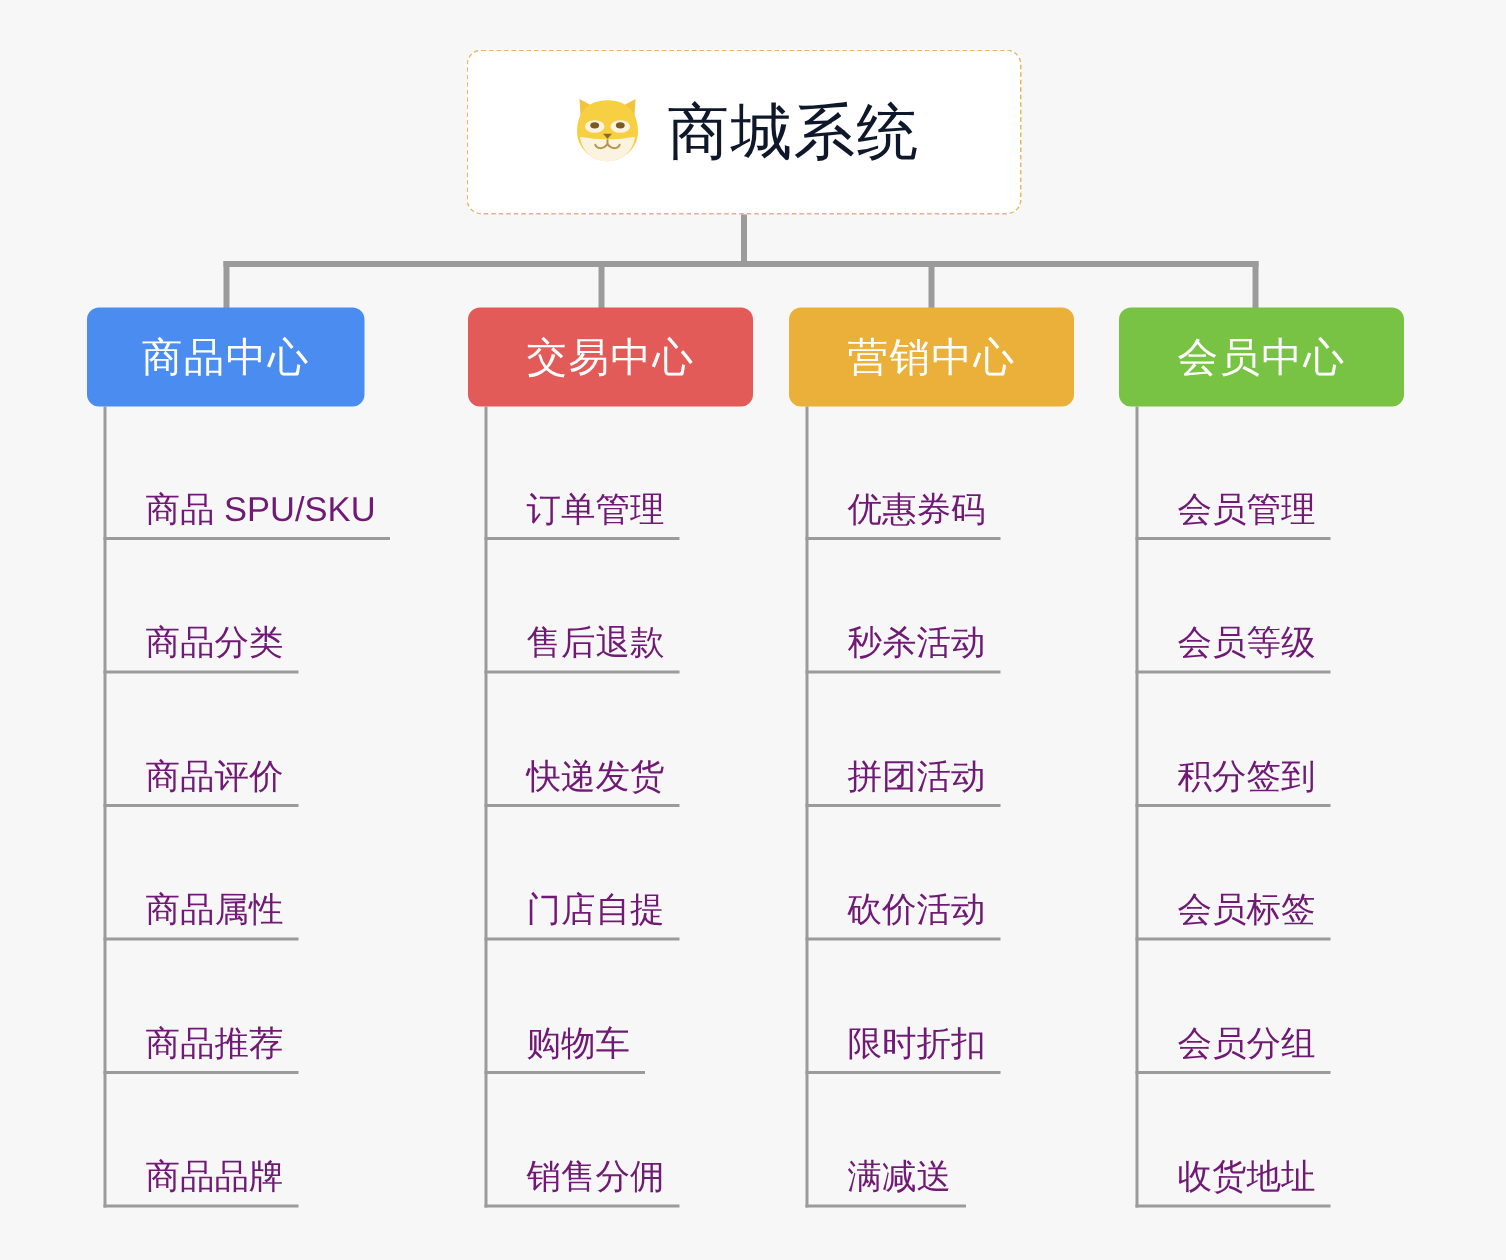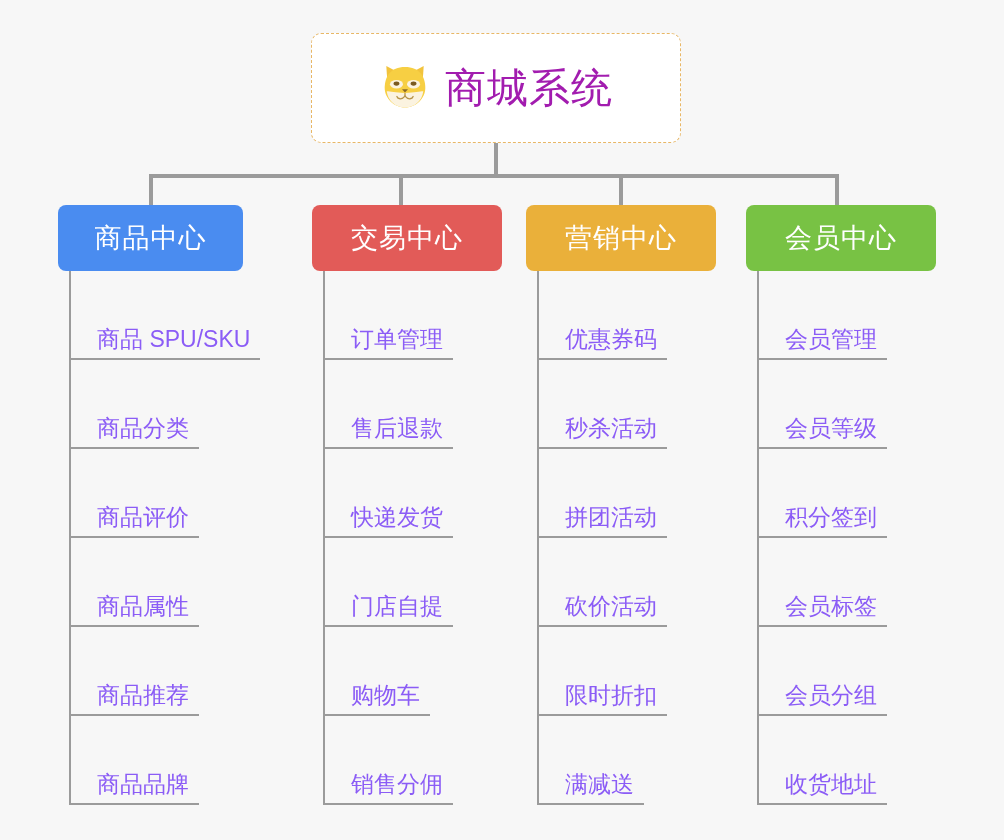--- a/index.html
+++ b/index.html
@@ -109,21 +109,21 @@
   }
   .leaf {
     position: relative;
     height: 89px;
     display: flex;
     align-items: flex-end;
     padding-left: 11px;
   }
   .leaf-label {
     font-size: 23px;
-    color: #8b5cf6;
+    color: #701a75;
     white-space: nowrap;
     padding: 0 10px 6px 28px;
     border-bottom: 2px solid #9b9b9b;
     line-height: 1.1;
     display: inline-block;
   }
 
   
   #col-0 { left: 58px;  width: 250px; }
   #col-1 { left: 312px; width: 190px; }
@@ -155,21 +155,21 @@
 
       <ellipse cx="21.5" cy="26.5" rx="3.6" ry="2.6" fill="#7a5a20"></ellipse>
       <ellipse cx="42.5" cy="26.5" rx="3.6" ry="2.6" fill="#7a5a20"></ellipse>
 
       <path d="M32 37.5 L28.3 33.5 L35.7 33.5 Z" fill="#8a6a28"></path>
 
       <path d="M32 38 L32 42" stroke="#b79448" stroke-width="1.6" fill="none"></path>
       <path d="M32 42 C28 47 23 45.5 22 42.5" stroke="#b79448" stroke-width="1.6" fill="none" stroke-linecap="round"></path>
       <path d="M32 42 C36 47 41 45.5 42 42.5" stroke="#b79448" stroke-width="1.6" fill="none" stroke-linecap="round"></path>
     </svg>
-    <span class="root-title" style="color: #a21caf;">商城系统</span>
+    <span class="root-title" style="color: #0f172a;">商城系统</span>
   </div>
 
   <div class="conn conn-stem" style="background: rgb(155, 155, 155);"></div>
   <div class="conn conn-bus" style="background: rgb(155, 155, 155);"></div>
   <div class="conn conn-drop" style="left: 149px; background: rgb(155, 155, 155);"></div>
   <div class="conn conn-drop" style="left: 399px; background: rgb(155, 155, 155);"></div>
   <div class="conn conn-drop" style="left: 619px; background: rgb(155, 155, 155);"></div>
   <div class="conn conn-drop" style="left: 835px; background: rgb(155, 155, 155);"></div>
 
   <div class="column" id="col-0">

